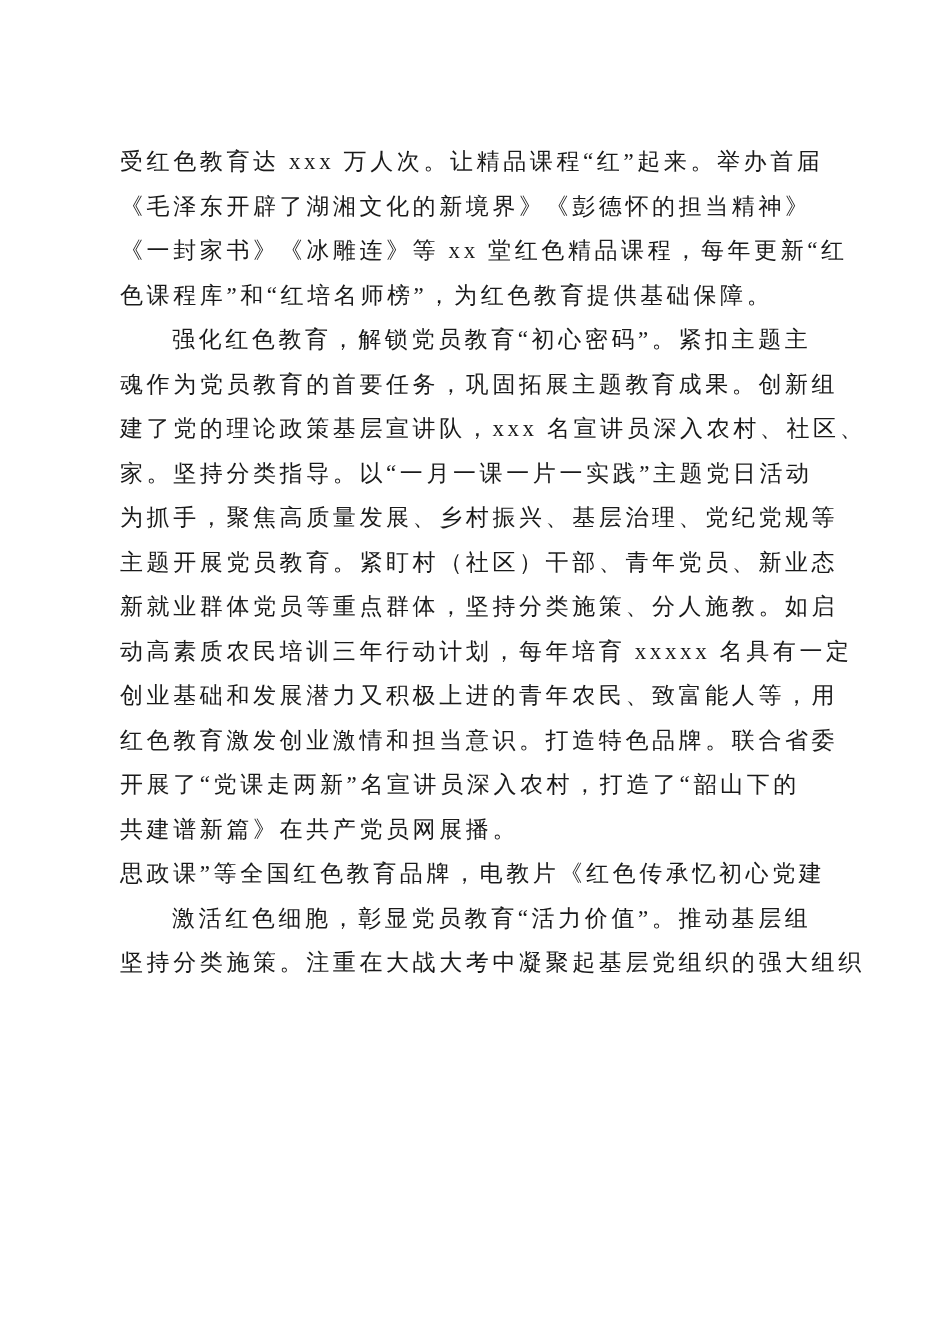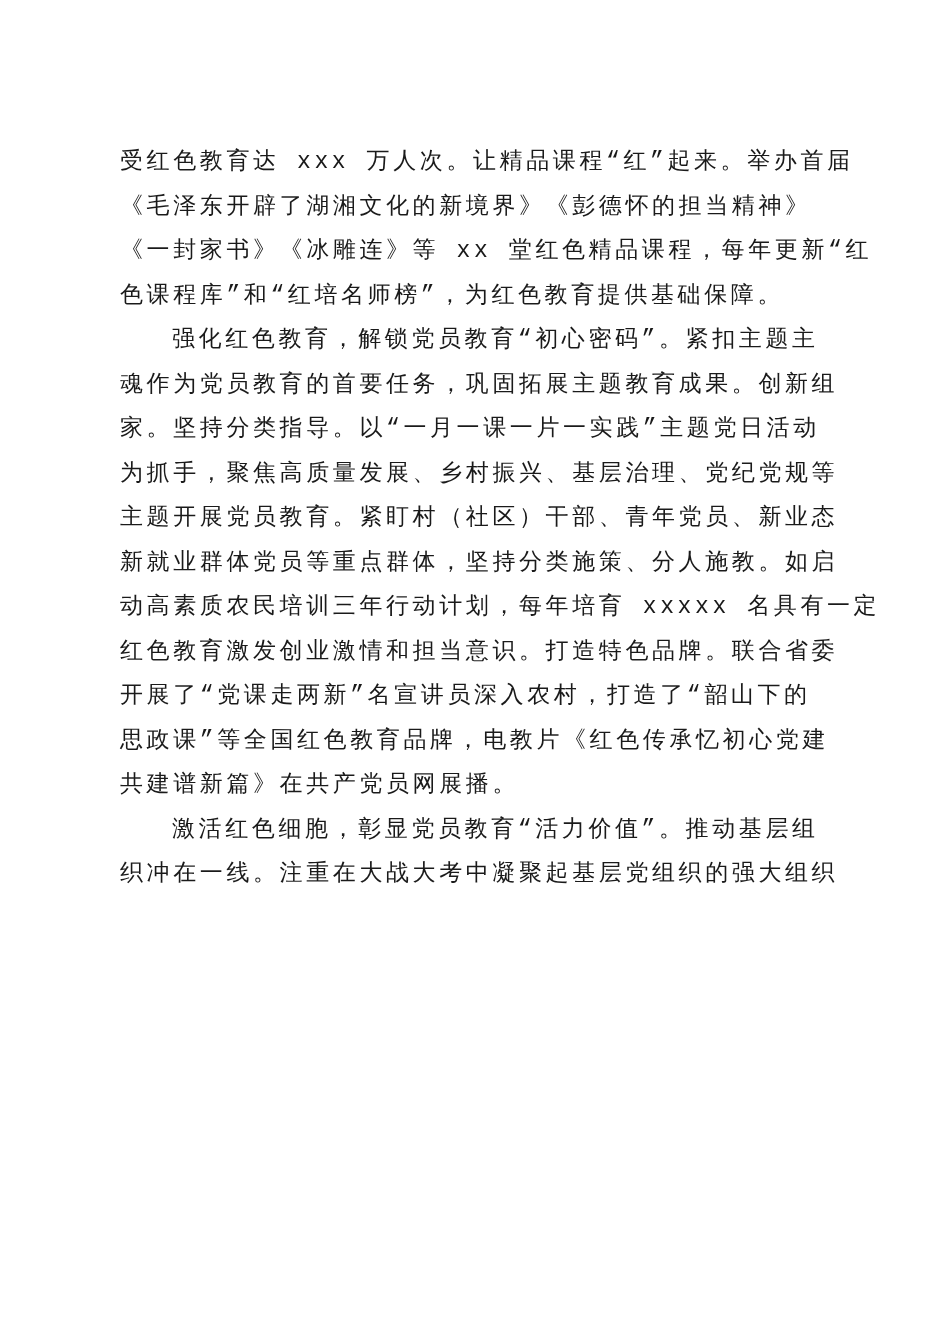--- a/index.html
+++ b/index.html
@@ -19,21 +19,21 @@
       top: 0;
       width: 950px;
       height: 1344px;
       background: #ffffff;
     }
     .text-block {
       position: absolute;
       left: 120px;
       top: 140px;
       width: 720px;
-      font-family: Liberation Mono, monospace;
+      font-family: Liberation Serif, serif;
       font-size: 23px;
       color: #1a1a1a;
     }
     .line {
       display: block;
       height: 44.5px;
       line-height: 44.5px;
       white-space: nowrap;
       letter-spacing: 3.6px;
     }
@@ -50,30 +50,32 @@
     <div>
       <span class="line">受红色教育达 xxx 万人次。让精品课程“红”起来。举办首届</span>
       <span class="line">《毛泽东开辟了湖湘文化的新境界》《彭德怀的担当精神》</span>
       <span class="line">《一封家书》《冰雕连》等 xx 堂红色精品课程，每年更新“红</span>
       <span class="line">色课程库”和“红培名师榜”，为红色教育提供基础保障。</span>
     </div>
 
     <div>
       <span class="line indent">强化红色教育，解锁党员教育“初心密码”。紧扣主题主</span>
       <span class="line">魂作为党员教育的首要任务，巩固拓展主题教育成果。创新组</span>
+      <span class="line">建了党的理论政策基层宣讲队，xxx 名宣讲员深入农村、社区、</span>
       <span class="line">家。坚持分类指导。以“一月一课一片一实践”主题党日活动</span>
       <span class="line">为抓手，聚焦高质量发展、乡村振兴、基层治理、党纪党规等</span>
       <span class="line">主题开展党员教育。紧盯村（社区）干部、青年党员、新业态</span>
       <span class="line">新就业群体党员等重点群体，坚持分类施策、分人施教。如启</span>
       <span class="line">动高素质农民培训三年行动计划，每年培育 xxxxx 名具有一定</span>
+      <span class="line">创业基础和发展潜力又积极上进的青年农民、致富能人等，用</span>
       <span class="line">红色教育激发创业激情和担当意识。打造特色品牌。联合省委</span>
       <span class="line">开展了“党课走两新”名宣讲员深入农村，打造了“韶山下的</span>
+      <span class="line">共建谱新篇》在共产党员网展播。</span>
       <span class="line">思政课”等全国红色教育品牌，电教片《红色传承忆初心党建</span>
-      <span class="line">共建谱新篇》在共产党员网展播。</span>
     </div>
 
     <div>
       <span class="line indent">激活红色细胞，彰显党员教育“活力价值”。推动基层组</span>
-      <span class="line">织冲在一线。注重在大战大考中凝聚起基层党组织的强大组织</span>
+      <span class="line">坚持分类施策。注重在大战大考中凝聚起基层党组织的强大组织</span>
     </div>
 
   </div>
 </div>
 
 </body></html>

